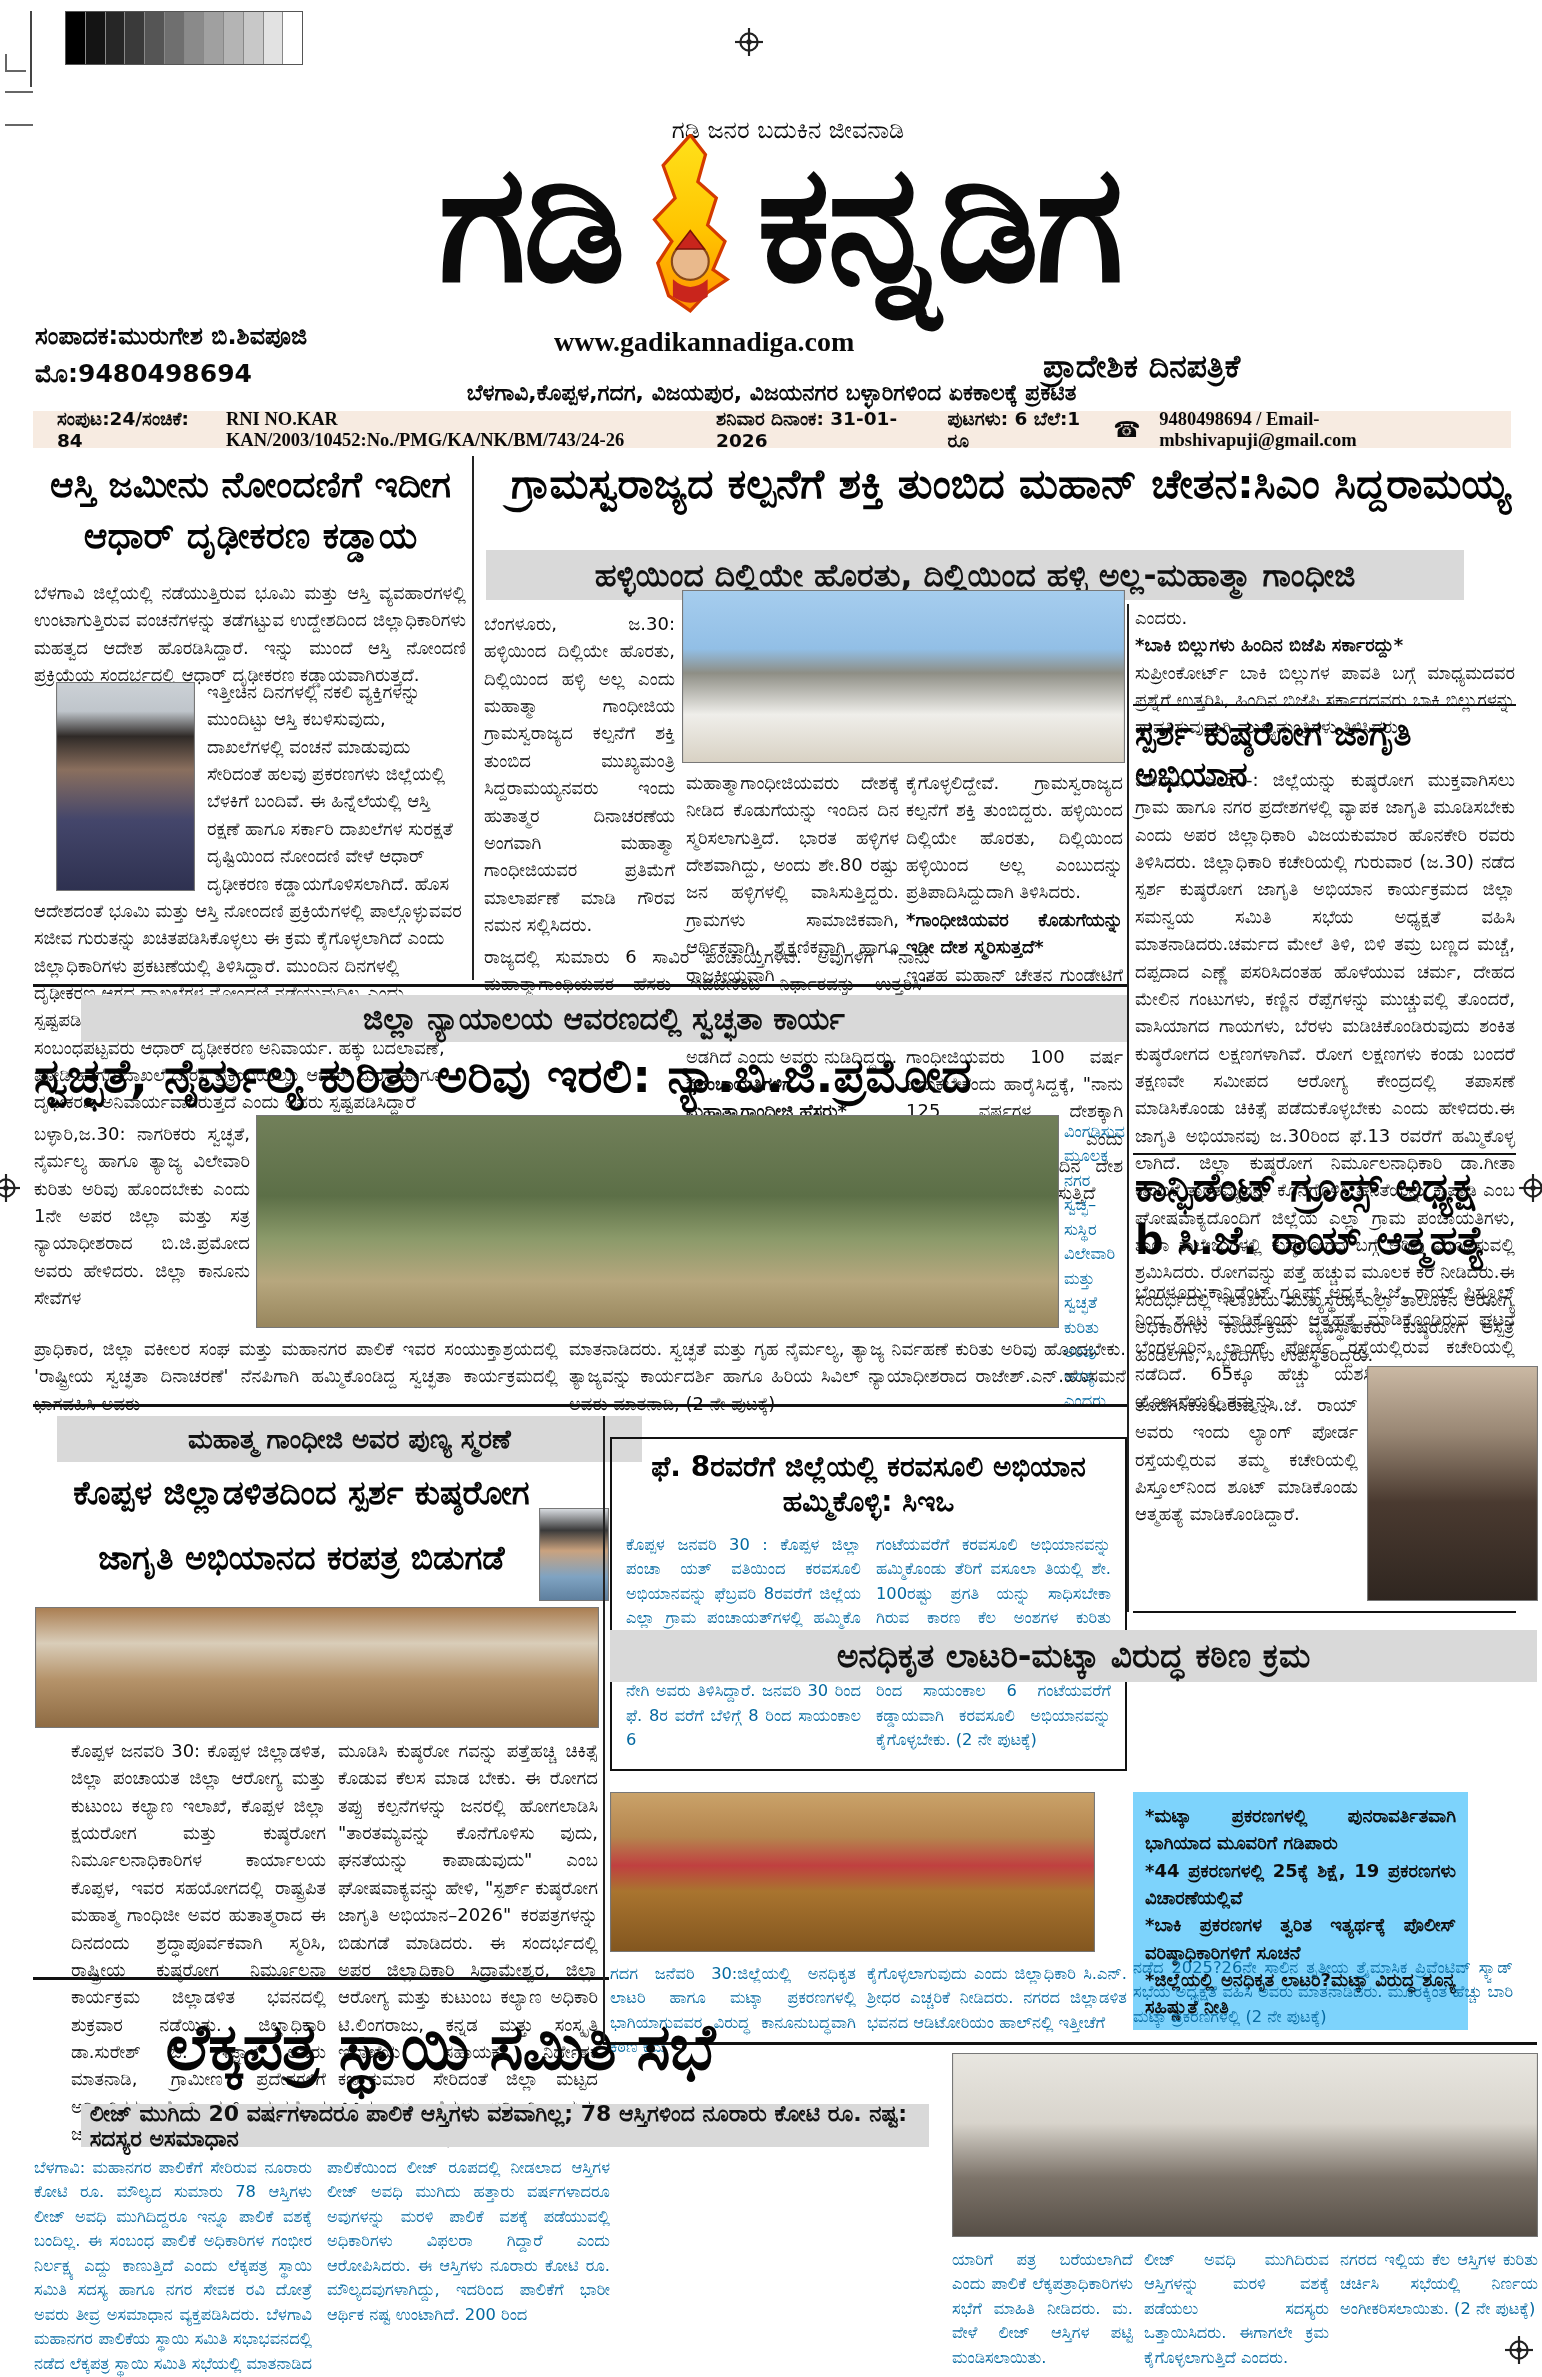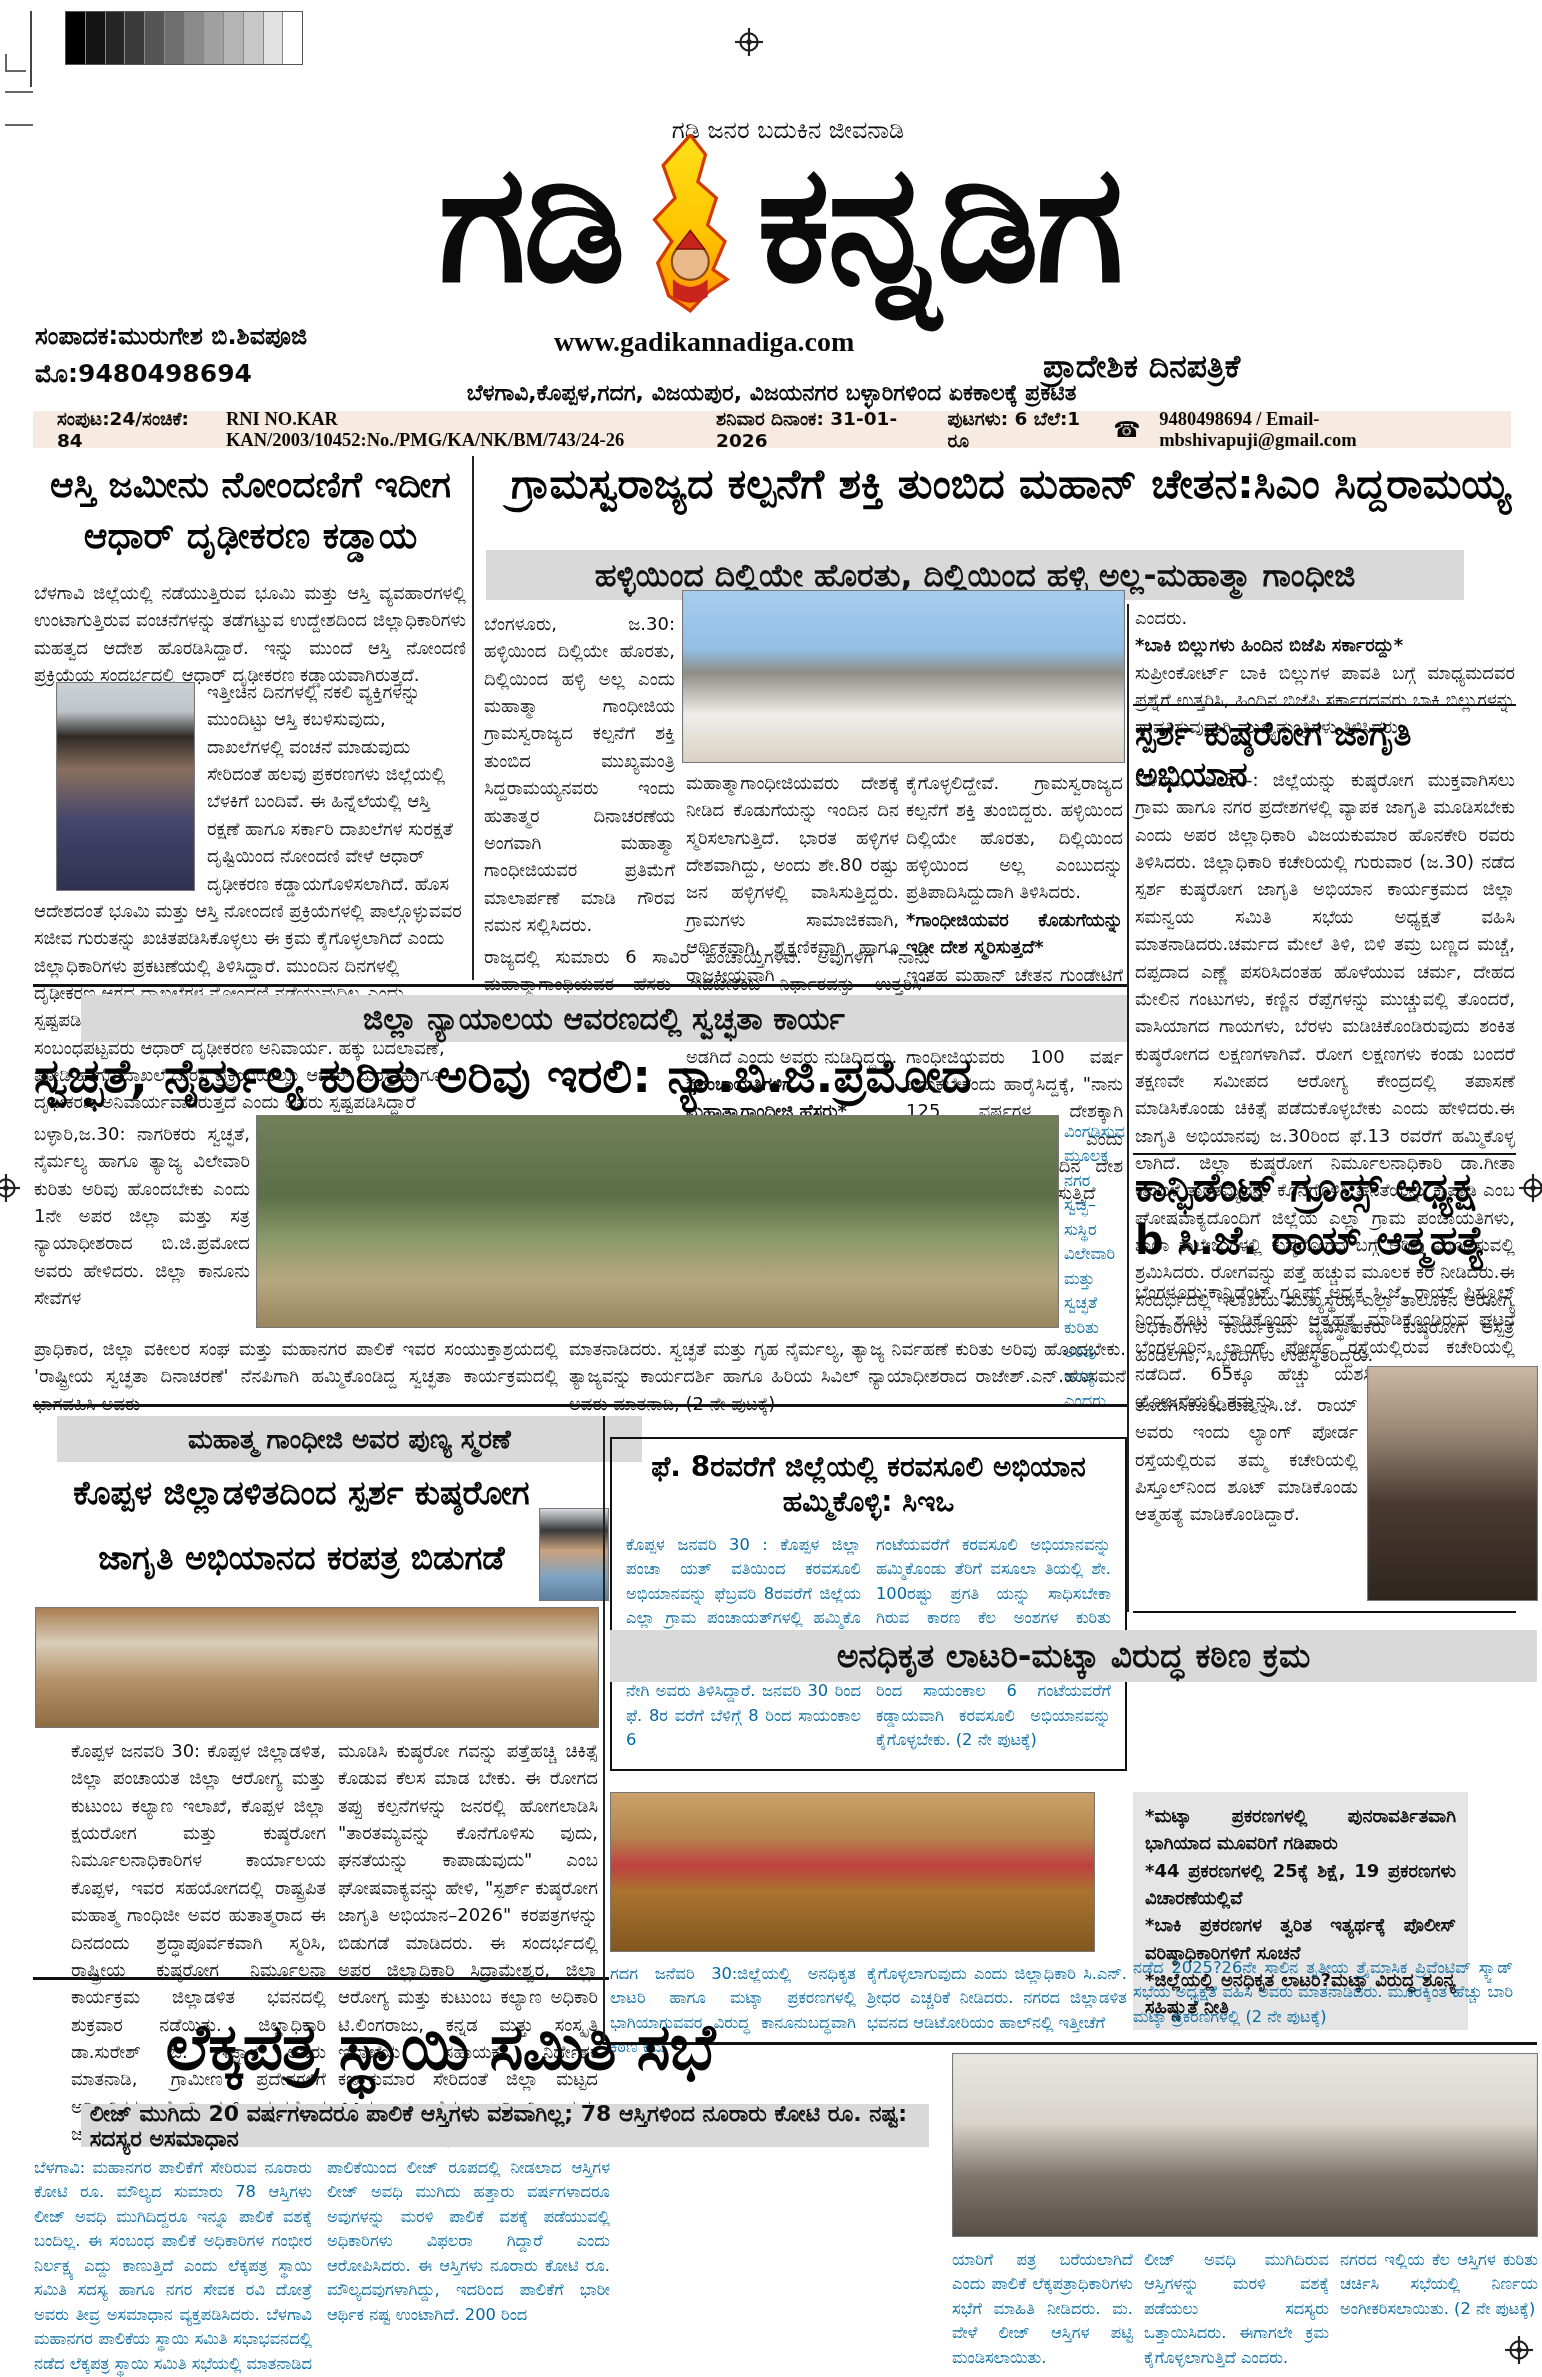--- a/index.html
+++ b/index.html
@@ -182,21 +182,21 @@
   <div class="abs" style="left:610px;top:1437px;width:517px;height:334px;border:2.2px solid #111;box-sizing:border-box;">
     <div class="hl center" style="margin:9.8px 11px 0 11px;font-size:28px;line-height:1.25;">ಫೆ. 8ರವರೆಗೆ ಜಿಲ್ಲೆಯಲ್ಲಿ ಕರವಸೂಲಿ ಅಭಿಯಾನ ಹಮ್ಮಿಕೊಳ್ಳಿ: ಸಿಇಒ</div>
     <div style="display:flex;gap:15px;padding:14px 14px 0 14px;">
       <div class="body-sm" style="flex:1;">ಕೊಪ್ಪಳ ಜನವರಿ 30 : ಕೊಪ್ಪಳ ಜಿಲ್ಲಾ ಪಂಚಾ ಯತ್ ವತಿಯಿಂದ ಕರವಸೂಲಿ ಅಭಿಯಾನವನ್ನು ಫೆಬ್ರವರಿ 8ರವರೆಗೆ ಜಿಲ್ಲೆಯ ಎಲ್ಲಾ ಗ್ರಾಮ ಪಂಚಾಯತ್‌ಗಳಲ್ಲಿ ಹಮ್ಮಿಕೊ ಳ್ಳಬೇಕೆಂದು ಎಂದು ಜಿಲ್ಲಾ ಪಂಚಾಯತ್ ಮುಖ್ಯ ಕಾರ್ಯನಿರ್ವಾಹಕ ಅಧಿಕಾರಿ ವರ್ಣಿತ್ ನೇಗಿ ಅವರು ತಿಳಿಸಿದ್ದಾರೆ. ಜನವರಿ 30 ರಿಂದ ಫೆ. 8ರ ವರೆಗೆ ಬೆಳಿಗ್ಗೆ 8 ರಿಂದ ಸಾಯಂಕಾಲ 6</div>
       <div class="body-sm" style="flex:1;">ಗಂಟೆಯವರೆಗೆ ಕರವಸೂಲಿ ಅಭಿಯಾನವನ್ನು ಹಮ್ಮಿಕೊಂಡು ತೆರಿಗೆ ವಸೂಲಾ ತಿಯಲ್ಲಿ ಶೇ. 100ರಷ್ಟು ಪ್ರಗತಿ ಯನ್ನು ಸಾಧಿಸಬೇಕಾ ಗಿರುವ ಕಾರಣ ಕೆಲ ಅಂಶಗಳ ಕುರಿತು ಶ್ರಮವಹಿಸಬೇಕಾಗಿದ್ದು, ಜಿಲ್ಲೆಯ ಎಲ್ಲಾ ಗ್ರಾಮ ಪಂಚಾಯತ್‌ಗಳಲ್ಲಿ ಫೆ. 8ರ ವರೆಗೆ ಬೆಳಿಗ್ಗೆ 8 ರಿಂದ ಸಾಯಂಕಾಲ 6 ಗಂಟೆಯವರೆಗೆ ಕಡ್ಡಾಯವಾಗಿ ಕರವಸೂಲಿ ಅಭಿಯಾನವನ್ನು ಕೈಗೊಳ್ಳಬೇಕು.        (2 ನೇ ಪುಟಕ್ಕೆ)</div>
     </div>
   </div>
 
   <div class="abs strip" style="left:610px;top:1630px;width:927px;height:52px;font-size:33px;">ಅನಧಿಕೃತ ಲಾಟರಿ-ಮಟ್ಕಾ ವಿರುದ್ಧ ಕಠಿಣ ಕ್ರಮ</div>
   <div class="photo ph-matka" style="left:610px;top:1792px;width:485px;height:160px;"></div>
-  <div class="abs" style="left:1133px;top:1792px;width:335px;background:#e5e5e5;padding:9.8px 12px;box-sizing:border-box;">
+  <div class="abs" style="left:1133px;top:1792px;width:335px;background:#7dd3fc;padding:9.8px 12px;box-sizing:border-box;">
     <div class="body-txt bold">*ಮಟ್ಕಾ ಪ್ರಕರಣಗಳಲ್ಲಿ ಪುನರಾವರ್ತಿತವಾಗಿ ಭಾಗಿಯಾದ ಮೂವರಿಗೆ ಗಡಿಪಾರು</div>
     <div class="body-txt bold">*44 ಪ್ರಕರಣಗಳಲ್ಲಿ 25ಕ್ಕೆ ಶಿಕ್ಷೆ, 19 ಪ್ರಕರಣಗಳು ವಿಚಾರಣೆಯಲ್ಲಿವೆ</div>
     <div class="body-txt bold">*ಬಾಕಿ ಪ್ರಕರಣಗಳ ತ್ವರಿತ ಇತ್ಯರ್ಥಕ್ಕೆ ಪೊಲೀಸ್ ವರಿಷ್ಠಾಧಿಕಾರಿಗಳಿಗೆ ಸೂಚನೆ</div>
     <div class="body-txt bold">*ಜಿಲ್ಲೆಯಲ್ಲಿ ಅನಧಿಕೃತ ಲಾಟರಿ?ಮಟ್ಕಾ ವಿರುದ್ಧ ಶೂನ್ಯ ಸಹಿಷ್ಣುತೆ ನೀತಿ</div>
   </div>
   <div class="abs body-sm" style="left:1133px;top:1956px;width:380px;">ನಡೆದ 2025?26ನೇ ಸಾಲಿನ ತೃತೀಯ ತ್ರೈಮಾಸಿಕ ಪ್ರಿವೆಂಟಿವ್ ಸ್ಕ್ವಾಡ್ ಸಭೆಯ ಅಧ್ಯಕ್ಷತೆ ವಹಿಸಿ ಅವರು ಮಾತನಾಡಿದರು. ಮೂರಕ್ಕಿಂತ ಹೆಚ್ಚು ಬಾರಿ ಮಟ್ಕಾ ಪ್ರಕರಣಗಳಲ್ಲಿ        (2 ನೇ ಪುಟಕ್ಕೆ)</div>
   <div class="abs body-sm" style="left:610px;top:1962px;width:246px;">ಗದಗ ಜನೆವರಿ 30:ಜಿಲ್ಲೆಯಲ್ಲಿ ಅನಧಿಕೃತ ಲಾಟರಿ ಹಾಗೂ ಮಟ್ಕಾ ಪ್ರಕರಣಗಳಲ್ಲಿ ಭಾಗಿಯಾಗುವವರ ವಿರುದ್ಧ ಕಾನೂನುಬದ್ಧವಾಗಿ ಕಠಿಣ ಕ್ರಮ</div>
   <div class="abs body-sm" style="left:867px;top:1962px;width:260px;">ಕೈಗೊಳ್ಳಲಾಗುವುದು ಎಂದು ಜಿಲ್ಲಾಧಿಕಾರಿ ಸಿ.ಎನ್. ಶ್ರೀಧರ ಎಚ್ಚರಿಕೆ ನೀಡಿದರು. ನಗರದ ಜಿಲ್ಲಾಡಳಿತ ಭವನದ ಆಡಿಟೋರಿಯಂ ಹಾಲ್‌ನಲ್ಲಿ ಇತ್ತೀಚೆಗೆ</div>
   <div class="abs rule-h" style="left:603px;top:2042px;width:934px;height:3.3px;"></div>
 

